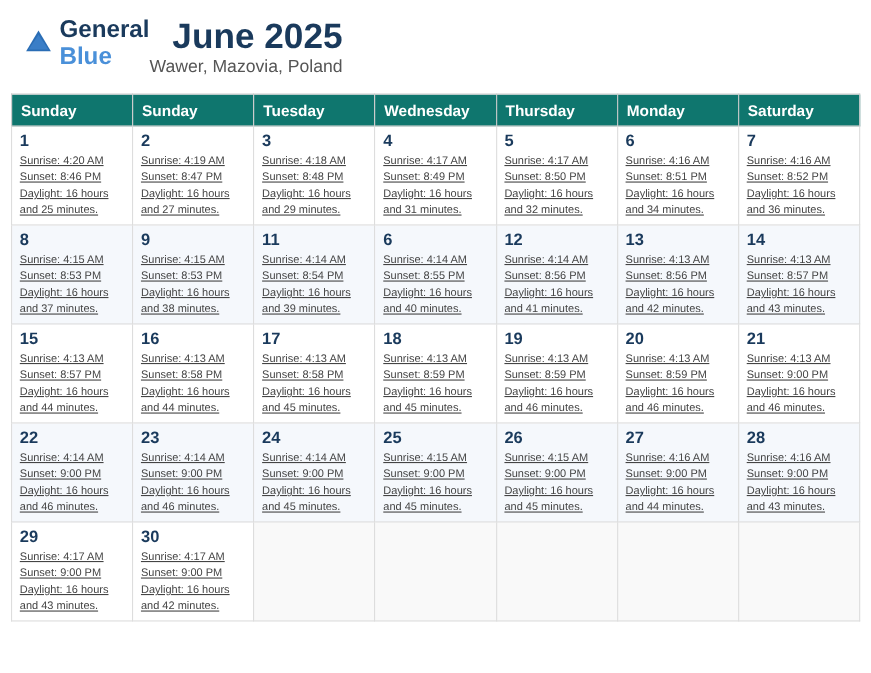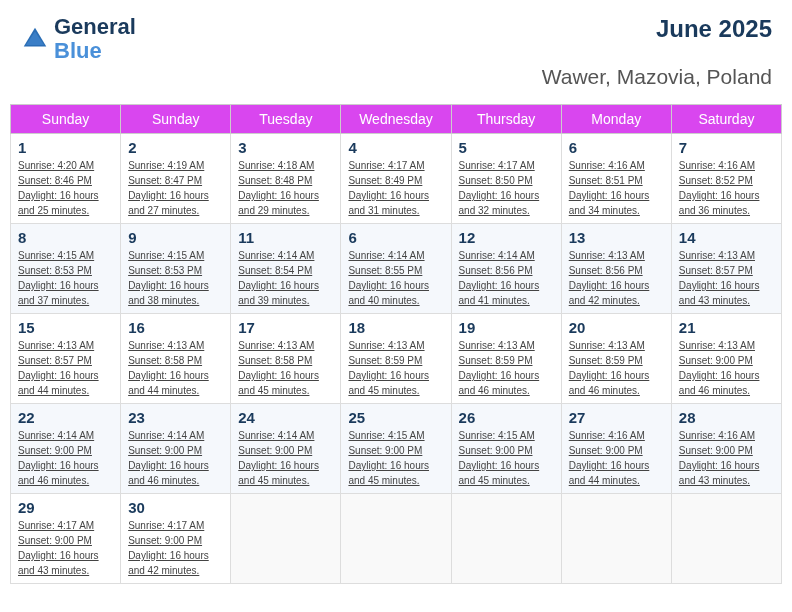--- a/index.html
+++ b/index.html
@@ -5,21 +5,21 @@
     * { box-sizing: border-box; margin: 0; padding: 0; }
     body {
       font-family: Arial, sans-serif;
       background: #fff;
       width: 792px;
       min-height: 612px;
       padding: 10px;
     }
     .header {
       display: flex;
-      justify-content: space-between;
+      justify-content: flex-start;
       align-items: flex-start;
       margin-bottom: 10px;
       padding: 5px 10px;
     }
     .logo {
       display: flex;
       align-items: center;
     }
     .logo-text {
       font-size: 22px;
@@ -32,40 +32,39 @@
     }
     .logo-icon {
       width: 30px;
       height: 30px;
       margin-right: 4px;
     }
     .title-block {
       text-align: right;
     }
     .month-title {
-      font-size: 24px;
+      font-size: 32px;
       font-weight: bold;
       color: #1a3a5c;
     }
     .subtitle {
-      font-size: 21px;
+      font-size: 16px;
       color: #555;
-      margin-top: 22px;
     }
     .calendar {
       width: 100%;
       border-collapse: collapse;
     }
     .calendar th {
-      background-color: #d946ef;
+      background-color: #0f766e;
       color: #fff;
-      text-align: center;
+      text-align: left;
       padding: 6px 8px;
       font-size: 14px;
-      font-weight: normal;
+      font-weight: bold;
       border: 1px solid #ccc;
     }
     .calendar td {
       vertical-align: top;
       padding: 5px 7px;
       border: 1px solid #ddd;
       font-size: 10.5px;
       color: #333;
       width: calc(100% / 7);
       background: #fff;

